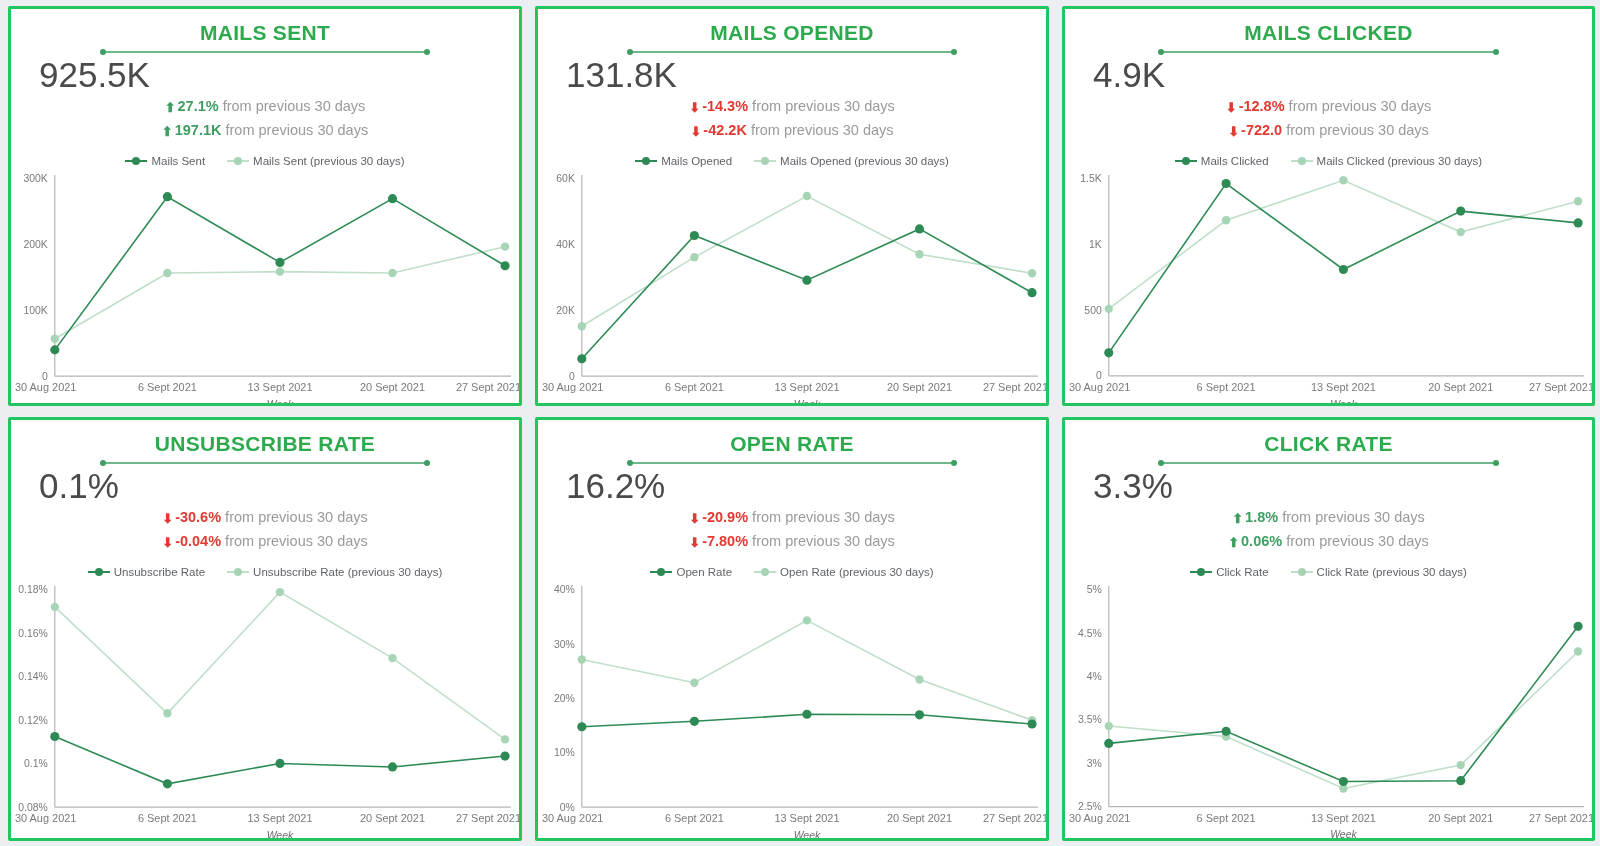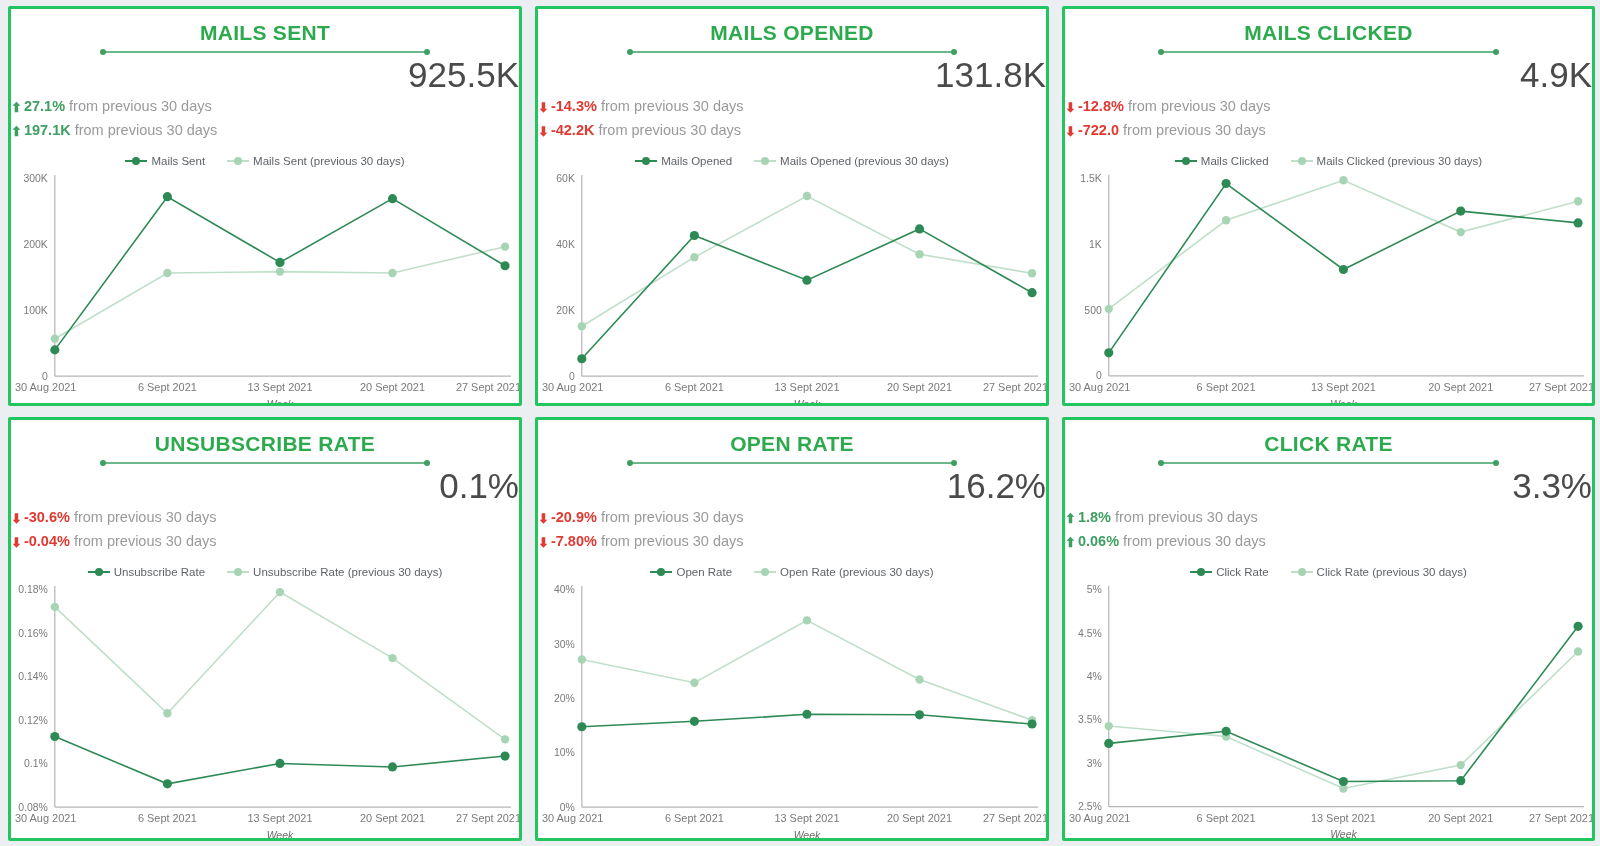--- a/index.html
+++ b/index.html
@@ -55,30 +55,30 @@
     content: "";
     position: absolute;
     top: -2px;
     width: 6px; height: 6px;
     border-radius: 50%;
     background: #3f9e62;
   }
   .divider::before { left: -2px; }
   .divider::after  { right: -2px; }
   .big-value {
-    text-align: right;
+    text-align: left;
     font-size: 35px;
     color: #4a4a4a;
     font-weight: normal;
     line-height: 1.15;
     margin-top: 2px;
     padding-left: 28px;
   }
   .delta-row {
-    text-align: left;
+    text-align: center;
     font-size: 14.5px;
     color: #9a9a9a;
     line-height: 1.62;
     white-space: nowrap;
   }
   .delta-row .amt { font-weight: bold; }
   .delta-row.up   .amt, .delta-row.up .arrow   { color: #3f9e62; }
   .delta-row.down .amt, .delta-row.down .arrow { color: #e03a32; }
   .arrow {
     display: inline-block;

